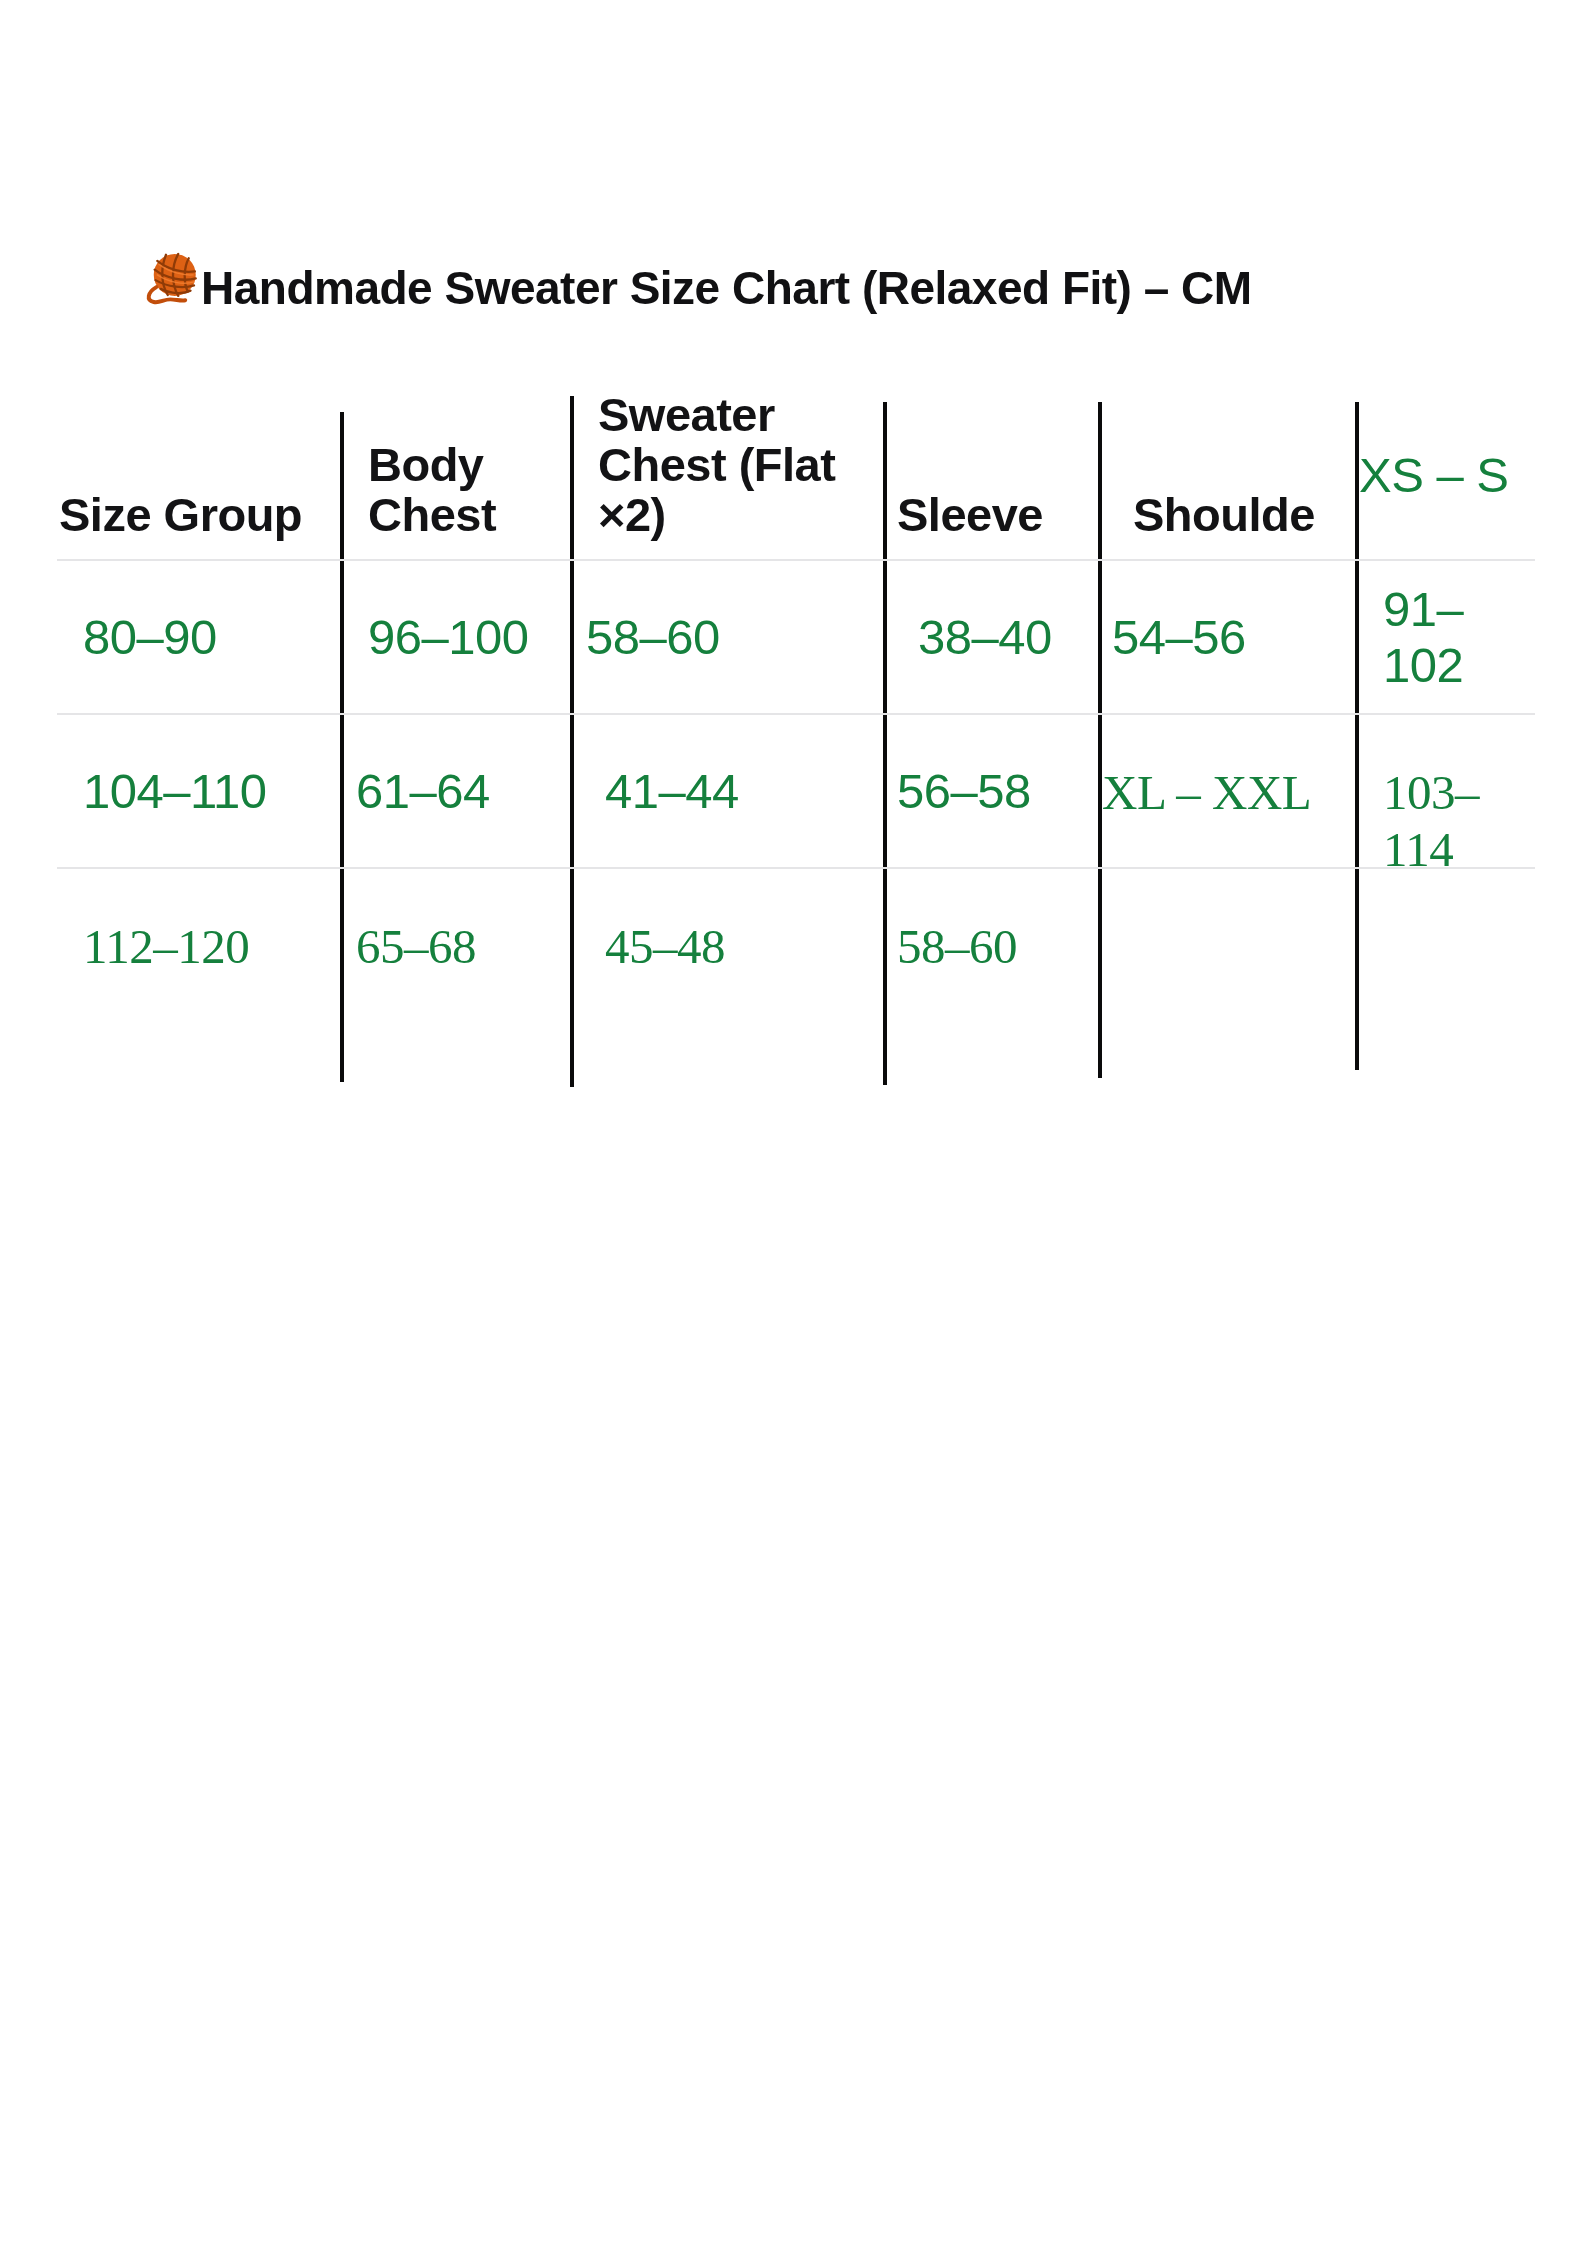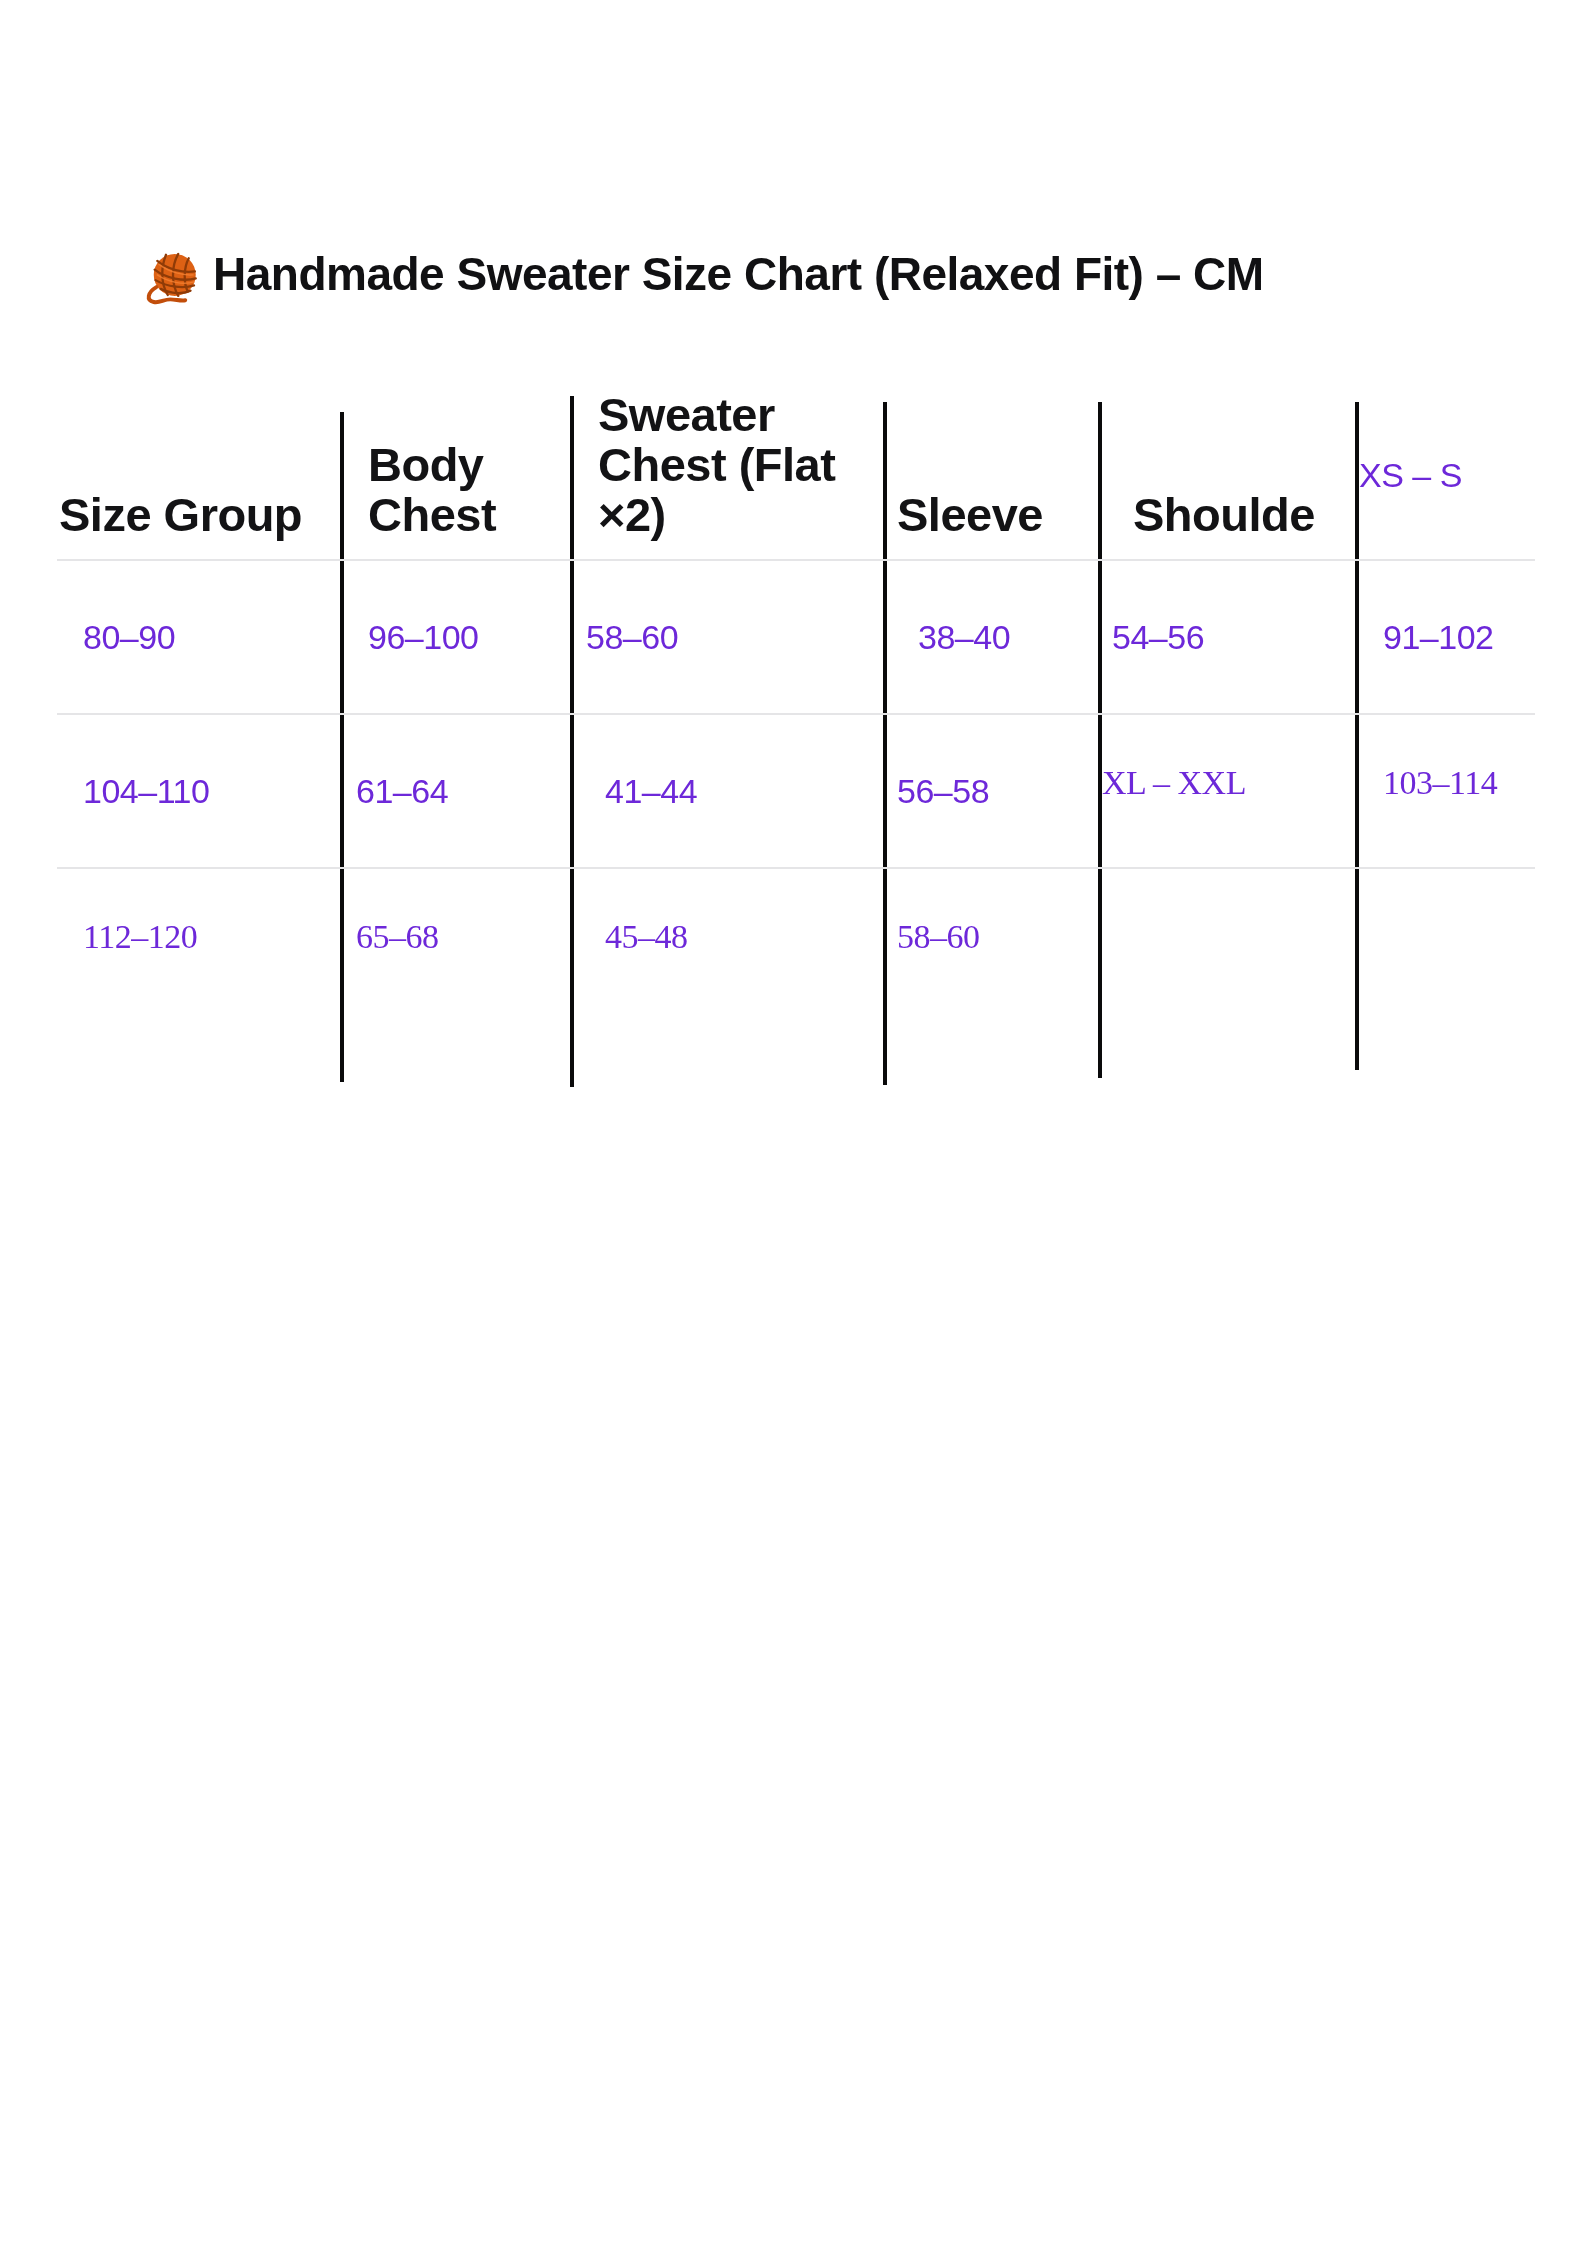--- a/index.html
+++ b/index.html
@@ -13,22 +13,21 @@
     width: 1587px; height: 2245px;
     background: #ffffff;
     color: #161618;
   }
 
   
   .title-row {
     position: absolute;
     left: 145px; top: 246px;
     display: flex;
-    align-items: flex-start;
-    gap: 12px;
+    align-items: flex-end;
   }
   .yarn-emoji { width: 56px; height: 62px; flex: 0 0 auto; margin-top: 4px; }
   .doc-title {
     margin: 0;
     font-size: 46px;
     line-height: 56px;
     font-weight: 700;
     color: #111113;
     letter-spacing: -0.5px;
     white-space: nowrap;
@@ -51,24 +50,24 @@
     font-weight: 700;
     font-size: 47px;
     line-height: 50px;
     letter-spacing: -0.5px;
     color: #131315;
   }
   
   .dc {
     display: flex;
     align-items: center;
-    font-size: 34px;
+    font-size: 49px;
     font-weight: 400;
     letter-spacing: -0.5px;
-    color: #6d28d9;
+    color: #15803d;
   }
   .r3 { align-items: flex-start; padding-top: 50px; font-family: Liberation Serif, serif; }
 
   
   .c1 { padding-left: 2px; }
   .c2 { padding-left: 26px; }
   .c3 { padding-left: 26px; }
   .c4 { padding-left: 14px; }
   .c5 { padding-left: 33px; }
   .c6 { padding-left: 12px; }

